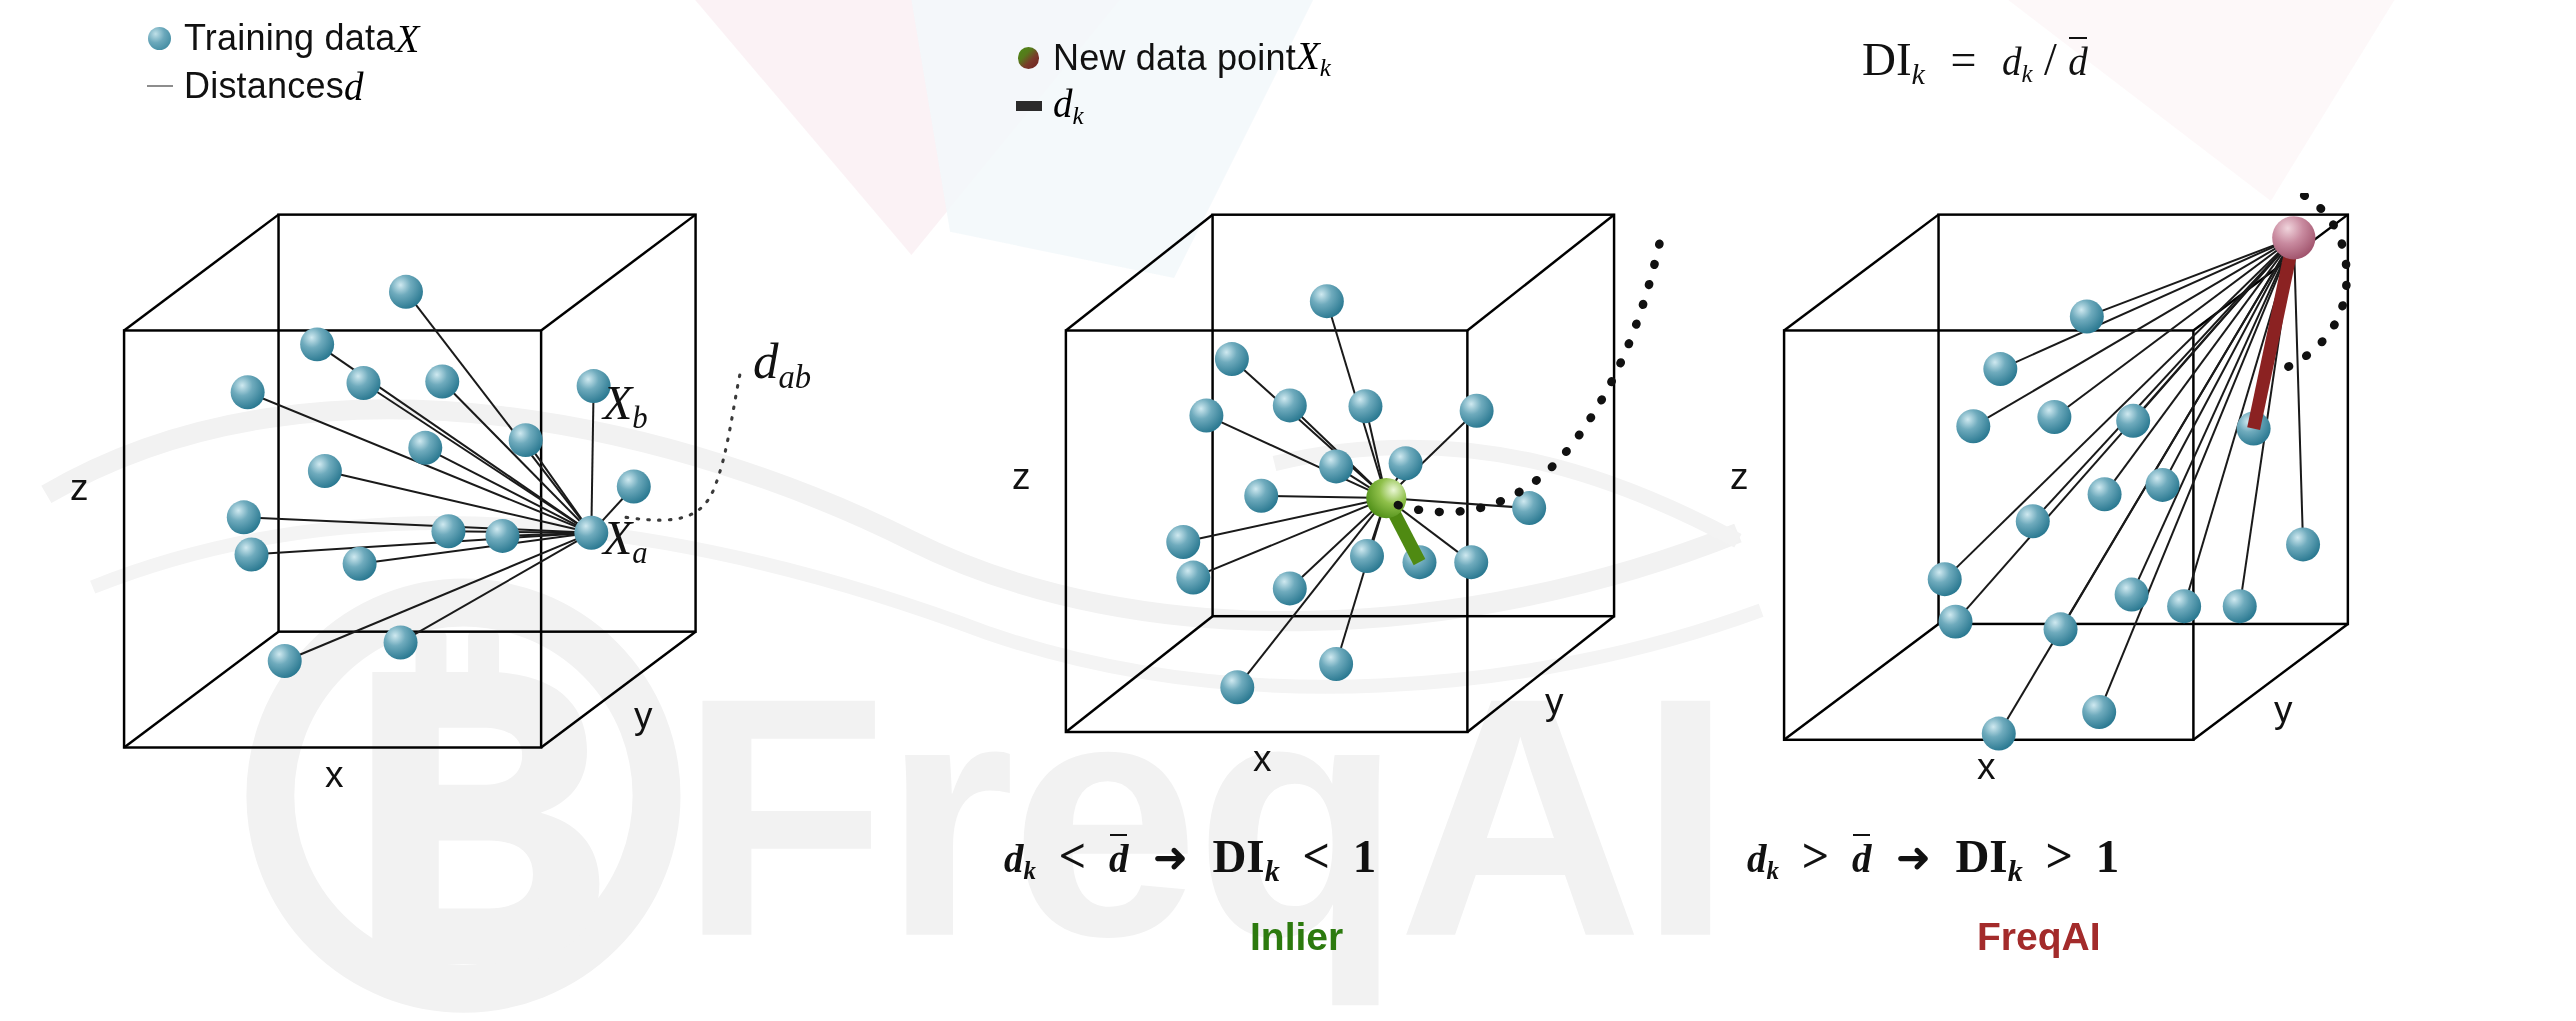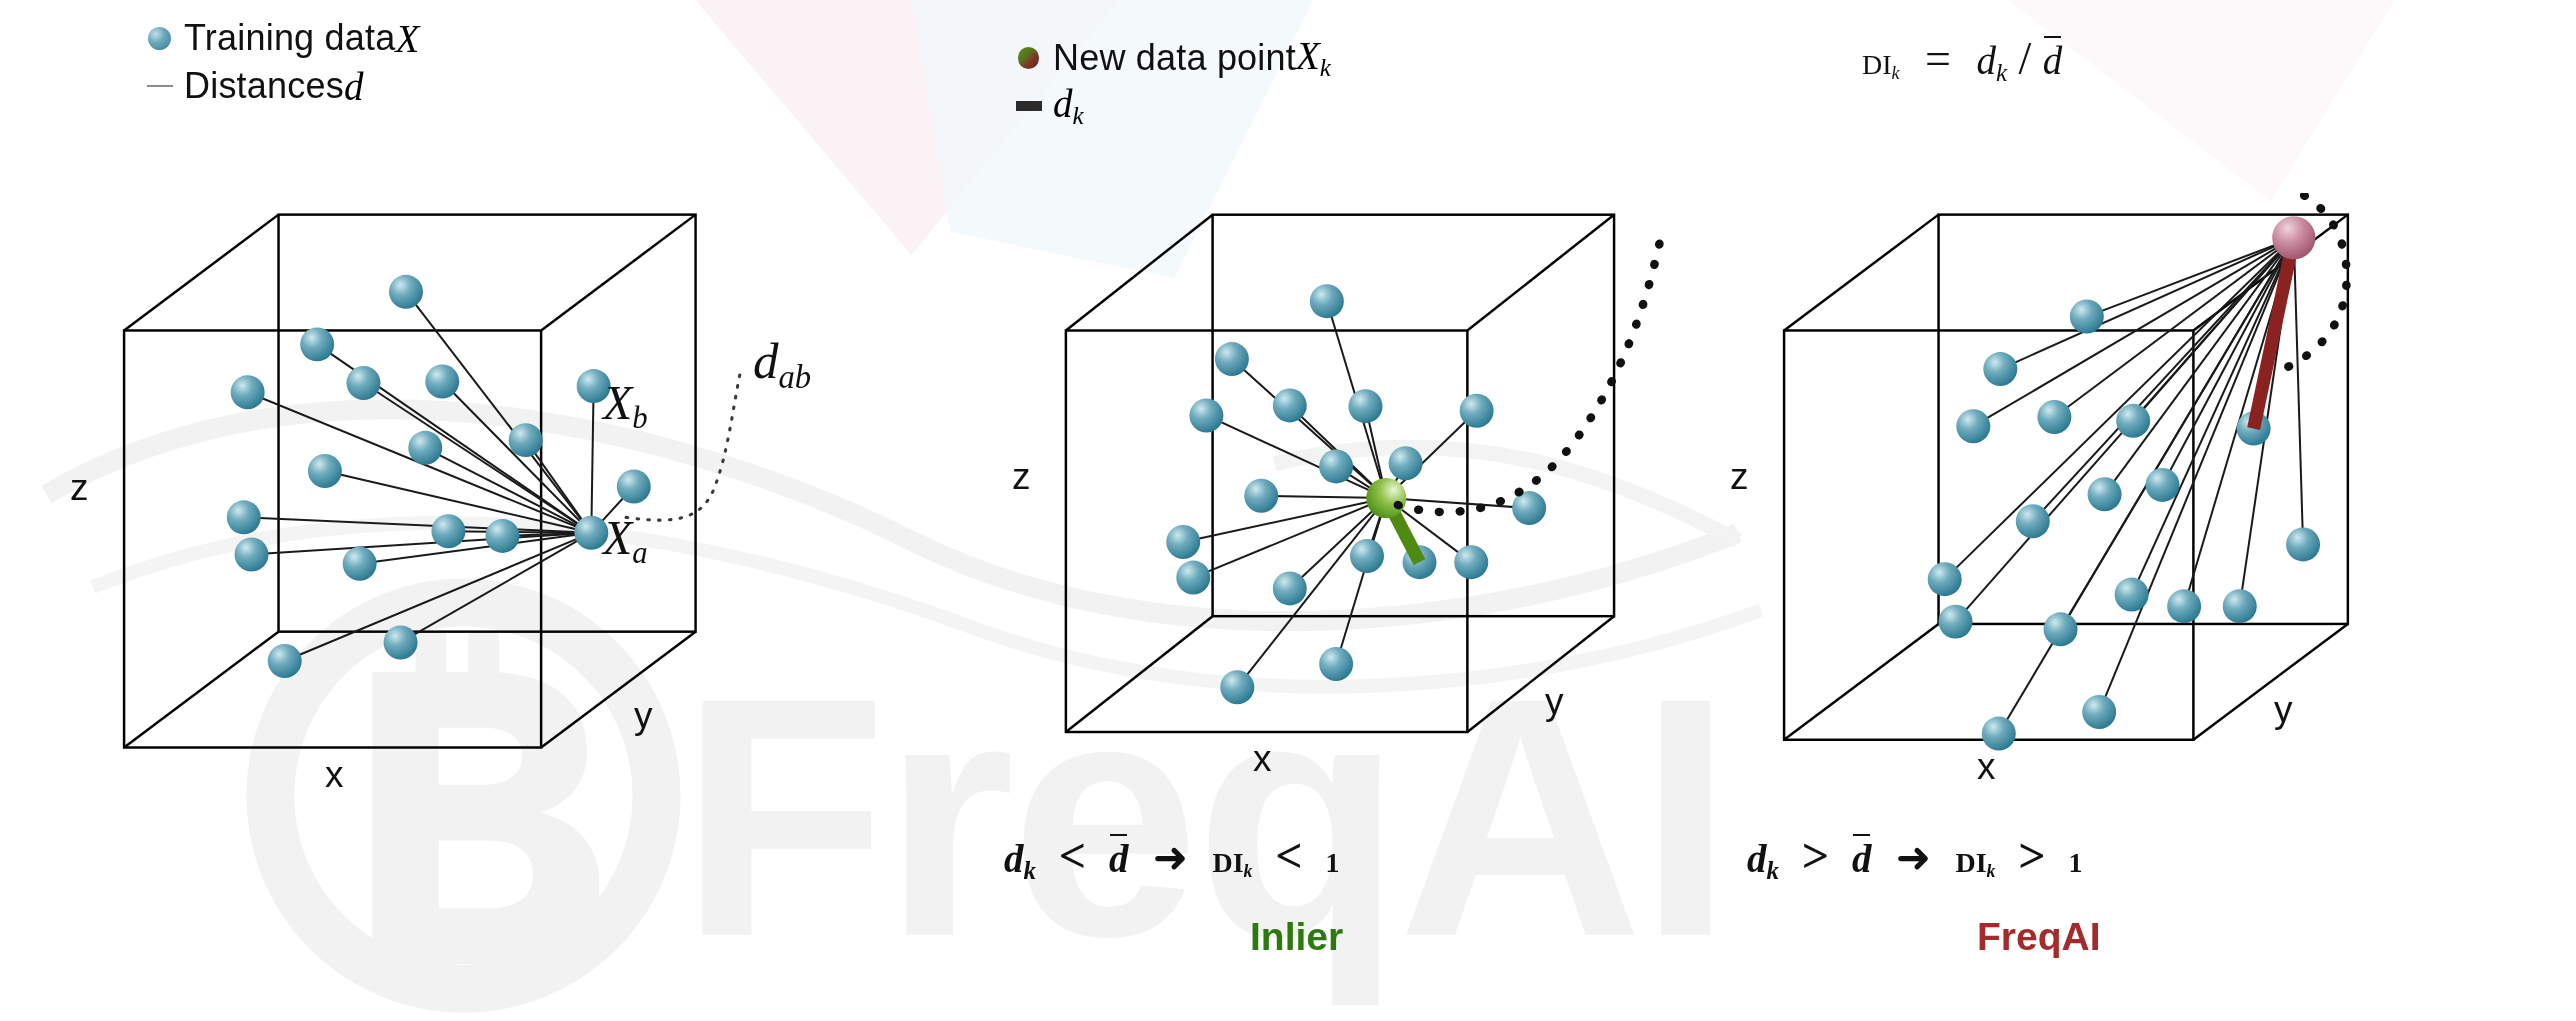--- a/index.html
+++ b/index.html
@@ -35,21 +35,21 @@
     width:21.6px;height:21.6px;border-radius:50%;
     background:linear-gradient(135deg,#4e8b18 0%,#567a1b 35%,#7a3a2a 62%,#6e1f20 100%);
   }
   .dash-thin{width:26px;height:2.3px;background:#8d8d8d;}
   .dash-thick{width:26px;height:10px;background:#2b2b2b;}
   .legend-text{
     font-size:36px;color:#111;letter-spacing:0.2px;
     font-family:"Liberation Sans",sans-serif;
   }
   .mi{font-family:"Liberation Serif",serif;font-style:italic;font-size:39px;}
-  .mi-up{font-family:"Liberation Serif",serif;font-style:normal;font-size:28px;}
+  .mi-up{font-family:"Liberation Serif",serif;font-style:normal;font-size:47px;}
   .sub{font-size:.64em;vertical-align:-0.30em;font-style:italic;
        font-family:"Liberation Serif",serif;}
   
   #di-formula{
     position:absolute;left:1862px;top:32px;
     font-family:"Liberation Serif",serif;
     font-size:46px;color:#111;white-space:nowrap;
   }
   .bar-d{position:relative;display:inline-block;font-style:italic;}
   .bar-d::after{

